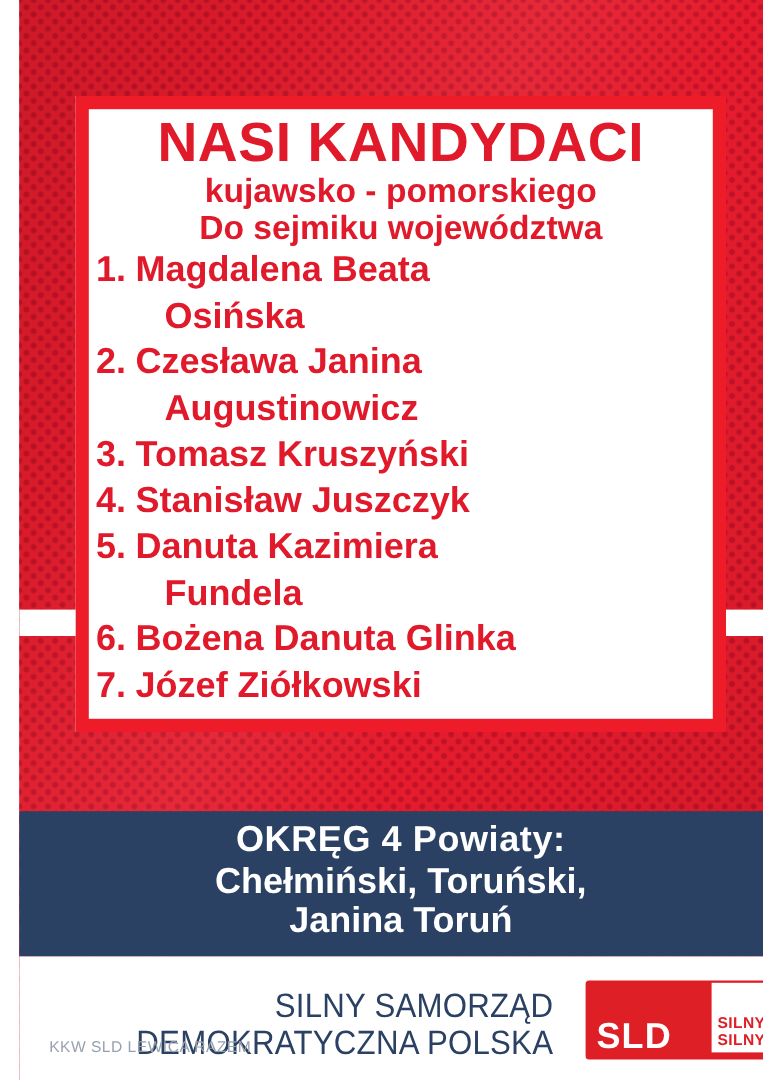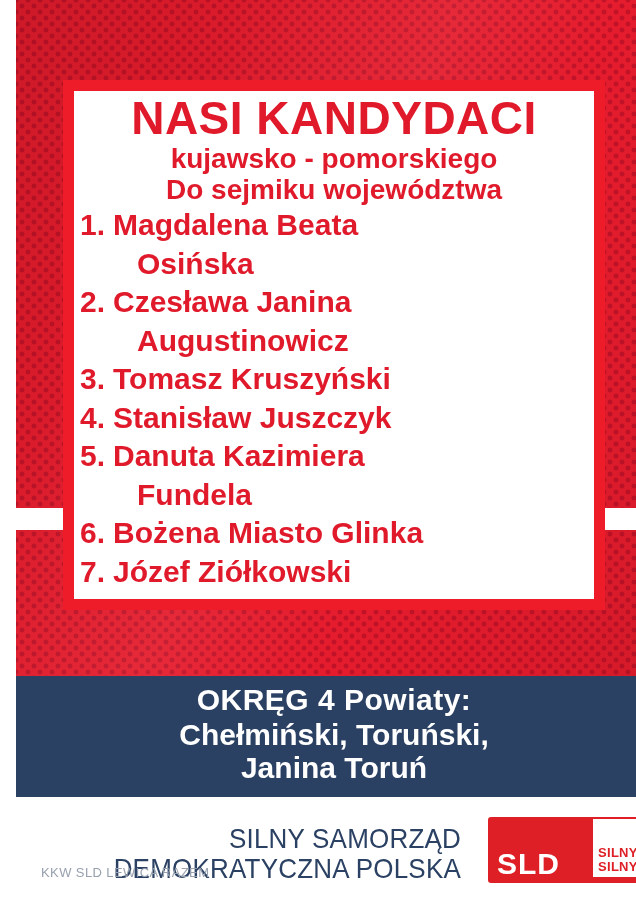--- a/index.html
+++ b/index.html
@@ -112,21 +112,21 @@
         </li>
 
         <li>
           <span class="cand-num">5.</span>
           <span class="cand-name">Danuta Kazimiera
 Fundela</span>
         </li>
 
         <li>
           <span class="cand-num">6.</span>
-          <span class="cand-name">Bożena Miasto Glinka</span>
+          <span class="cand-name">Bożena Danuta Glinka</span>
         </li>
 
         <li>
           <span class="cand-num">7.</span>
           <span class="cand-name">Józef Ziółkowski</span>
         </li>
       </ol>
   </div>
 
   <div class="notch left"></div>

